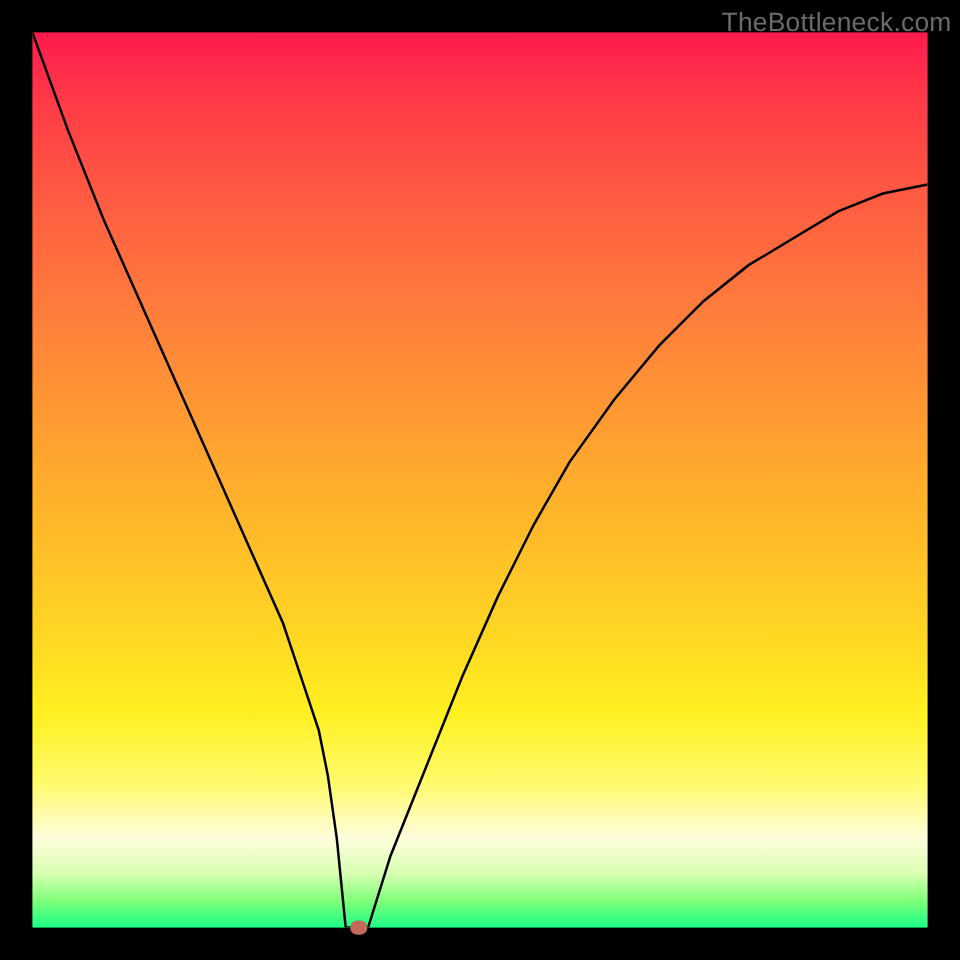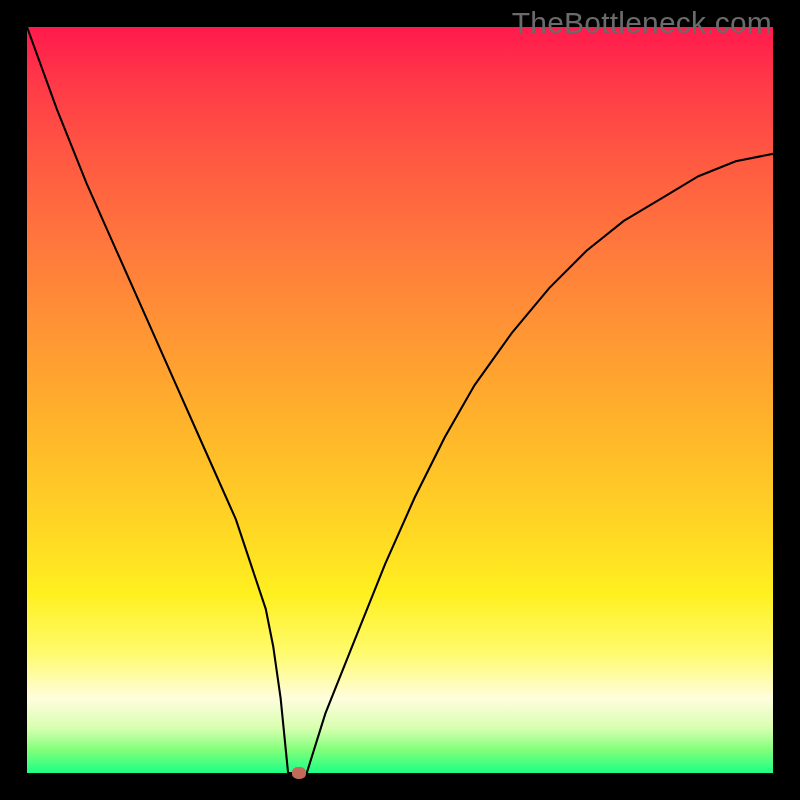--- a/index.html
+++ b/index.html
@@ -44,23 +44,23 @@
   .plot-area svg {
     position: absolute;
     left: 0;
     top: 0;
     width: 100%;
     height: 100%;
   }
   .watermark {
     position: absolute;
     top: 6px;
-    right: 28px;
+    right: 7px;
     color: #6b6b6b;
-    font-size: 30px;
+    font-size: 22px;
     font-weight: 500;
     letter-spacing: 0.2px;
     user-select: none;
   }
   .marker {
     position: absolute;
     width: 14px;
     height: 12px;
     background: #c46a5b;
     border-radius: 6px / 5px;

